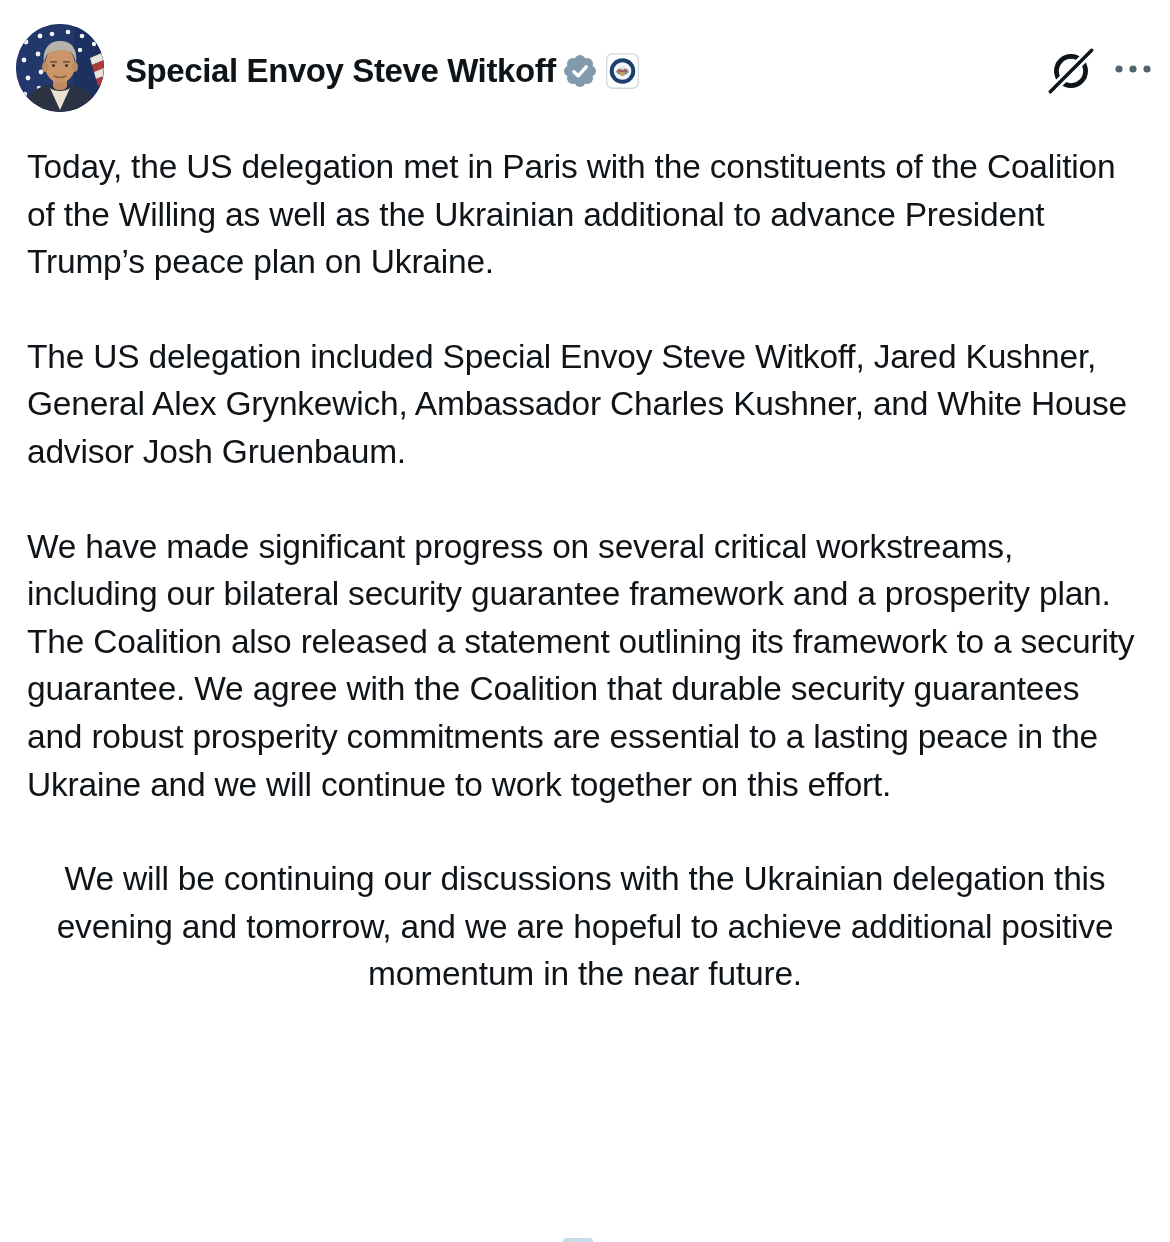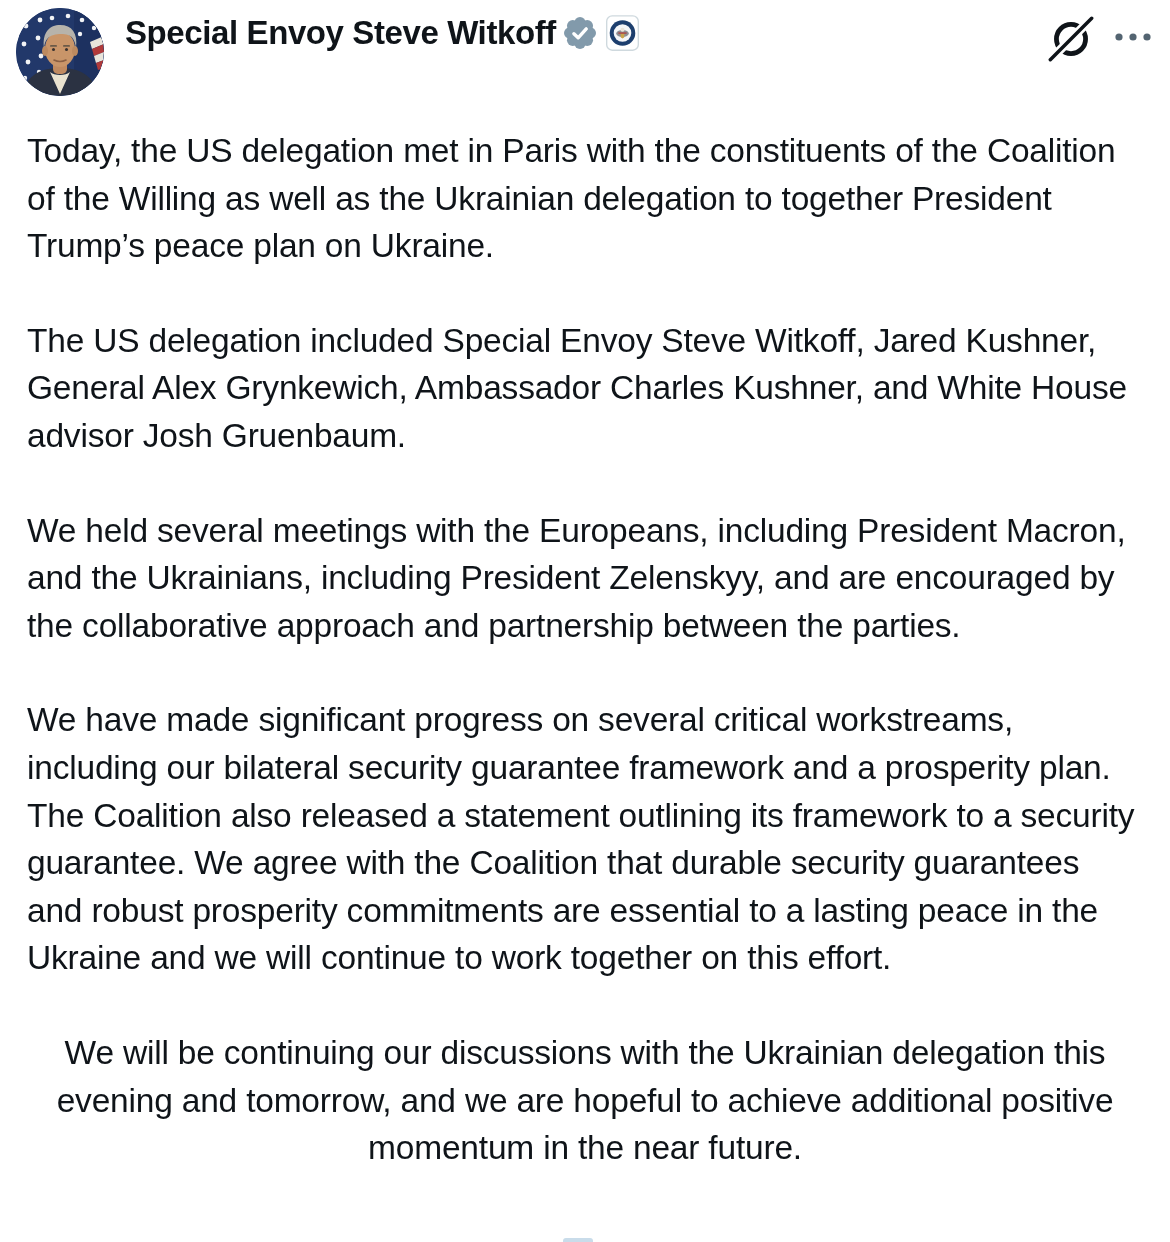--- a/index.html
+++ b/index.html
@@ -12,22 +12,22 @@
     width: 1170px;
     height: 1242px;
     background: #ffffff;
     font-family: "Liberation Sans", "DejaVu Sans", sans-serif;
     color: #0f1419;
     overflow: hidden;
     box-sizing: border-box;
   }
   .header {
     display: flex;
-    align-items: flex-start;
-    padding: 8px 16px 0 16px;
+    align-items: center;
+    padding: 24px 16px 0 16px;
   }
   .avatar {
     width: 88px;
     height: 88px;
     border-radius: 50%;
     overflow: hidden;
     flex: 0 0 auto;
     cursor: pointer;
     background: #22386a;
   }
@@ -221,22 +221,21 @@
             <circle cx="5" cy="6" r="3.6" fill="#536471"></circle>
             <circle cx="19" cy="6" r="3.6" fill="#536471"></circle>
             <circle cx="33" cy="6" r="3.6" fill="#536471"></circle>
           </svg>
         </span>
       </button>
     </div>
   </div>
 
   <div class="body">
-    <p>Today, the US delegation met in Paris with the constituents of the Coalition of the Willing as well as the Ukrainian delegation to together President Trump’s peace plan on Ukraine.</p>
+    <p>Today, the US delegation met in Paris with the constituents of the Coalition of the Willing as well as the Ukrainian additional to advance President Trump’s peace plan on Ukraine.</p>
     <p>The US delegation included Special Envoy Steve Witkoff, Jared Kushner, General Alex Grynkewich, Ambassador Charles Kushner, and White House advisor Josh Gruenbaum.</p>
-    <p>We held several meetings with the Europeans, including President Macron, and the Ukrainians, including President Zelenskyy, and are encouraged by the collaborative approach and partnership between the parties.</p>
     <p>We have made significant progress on several critical workstreams, including our bilateral security guarantee framework and a prosperity plan. The Coalition also released a statement outlining its framework to a security guarantee. We agree with the Coalition that durable security guarantees and robust prosperity commitments are essential to a lasting peace in the Ukraine and we will continue to work together on this effort.</p>
     <p>We will be continuing our discussions with the Ukrainian delegation this evening and tomorrow, and we are hopeful to achieve additional positive momentum in the near future.</p>
   </div>
 
   <div class="media-edge"></div>
 
 </div>
 
 </body></html>

